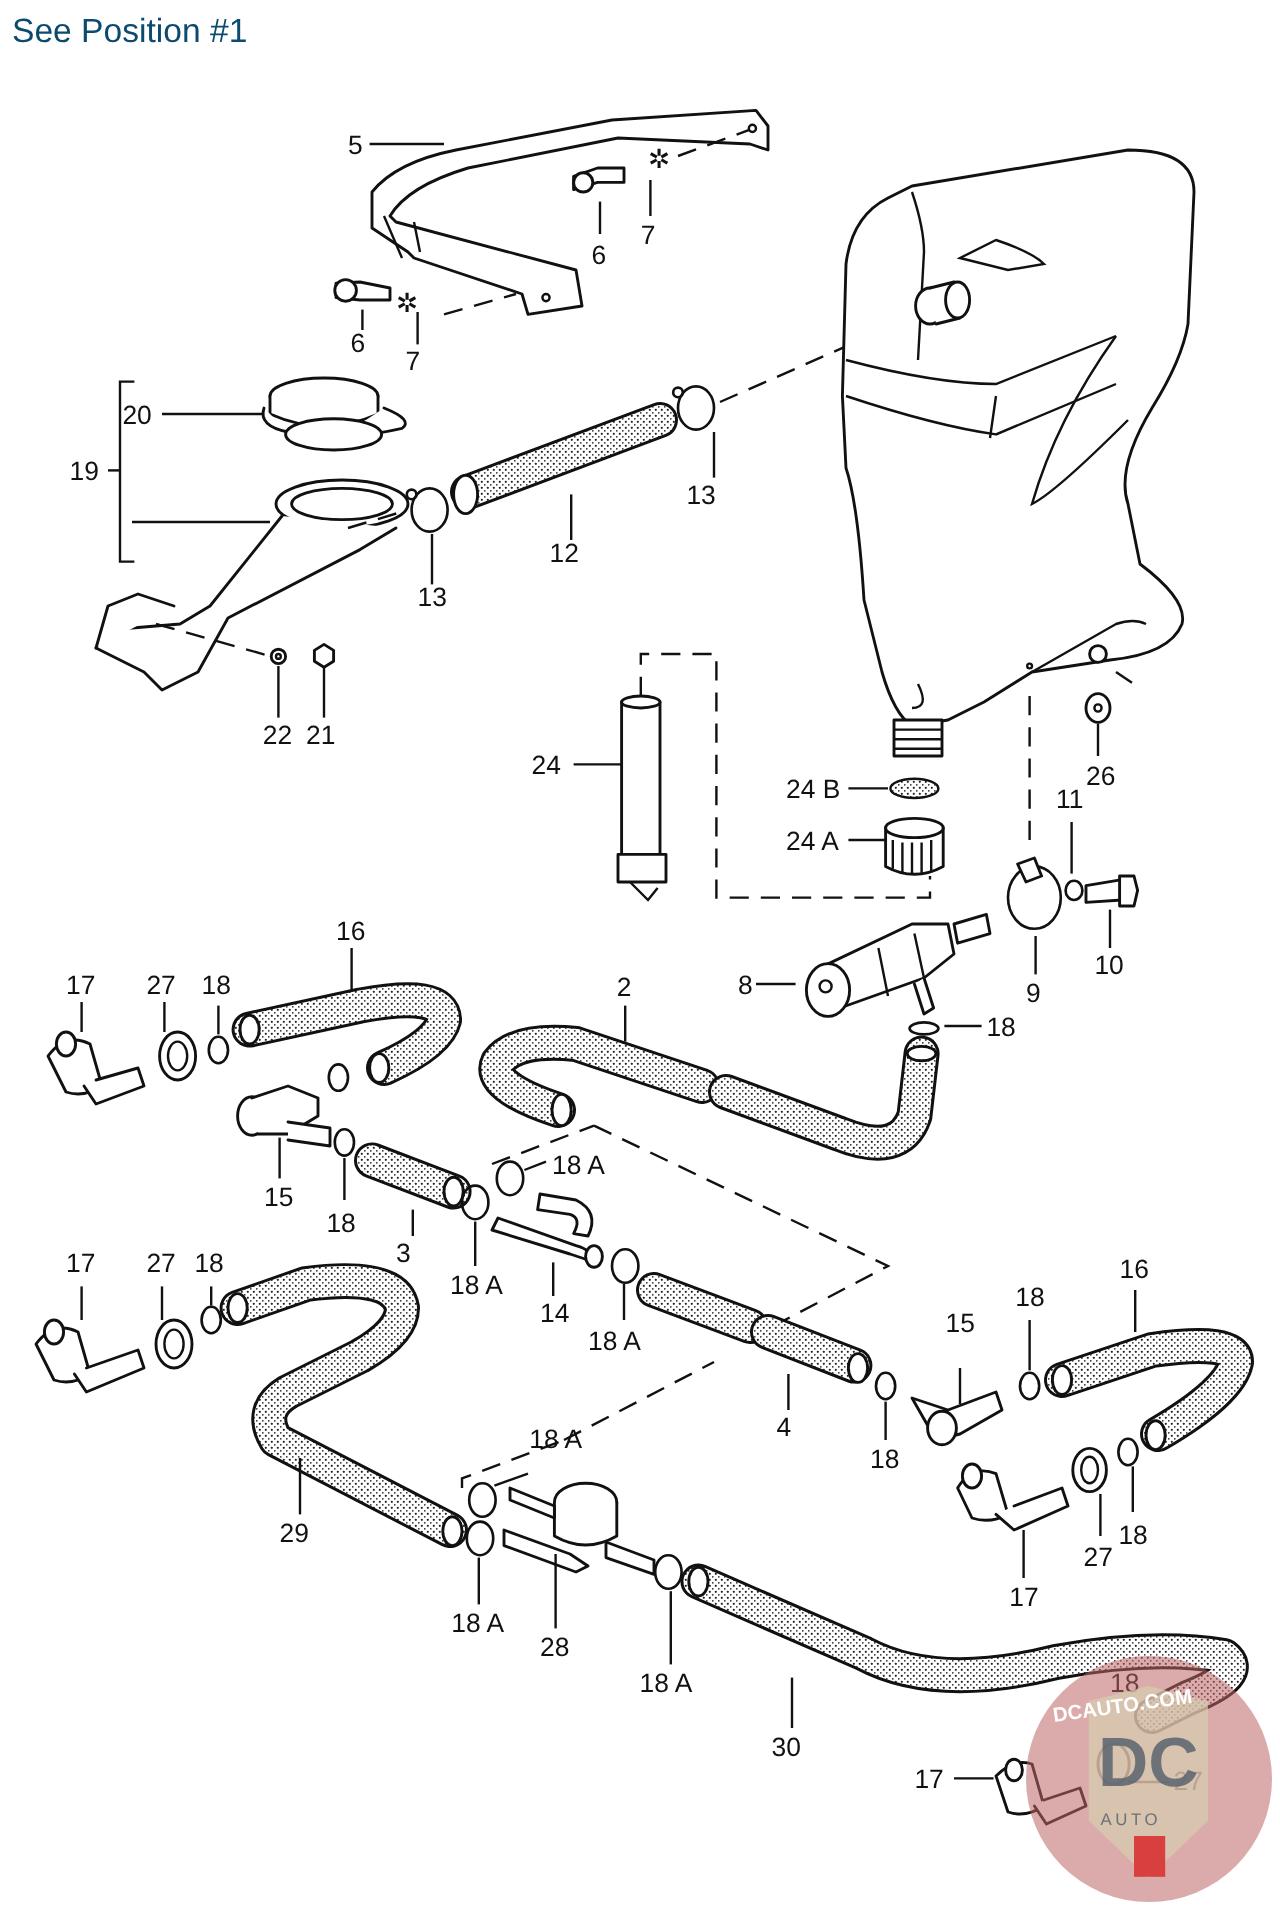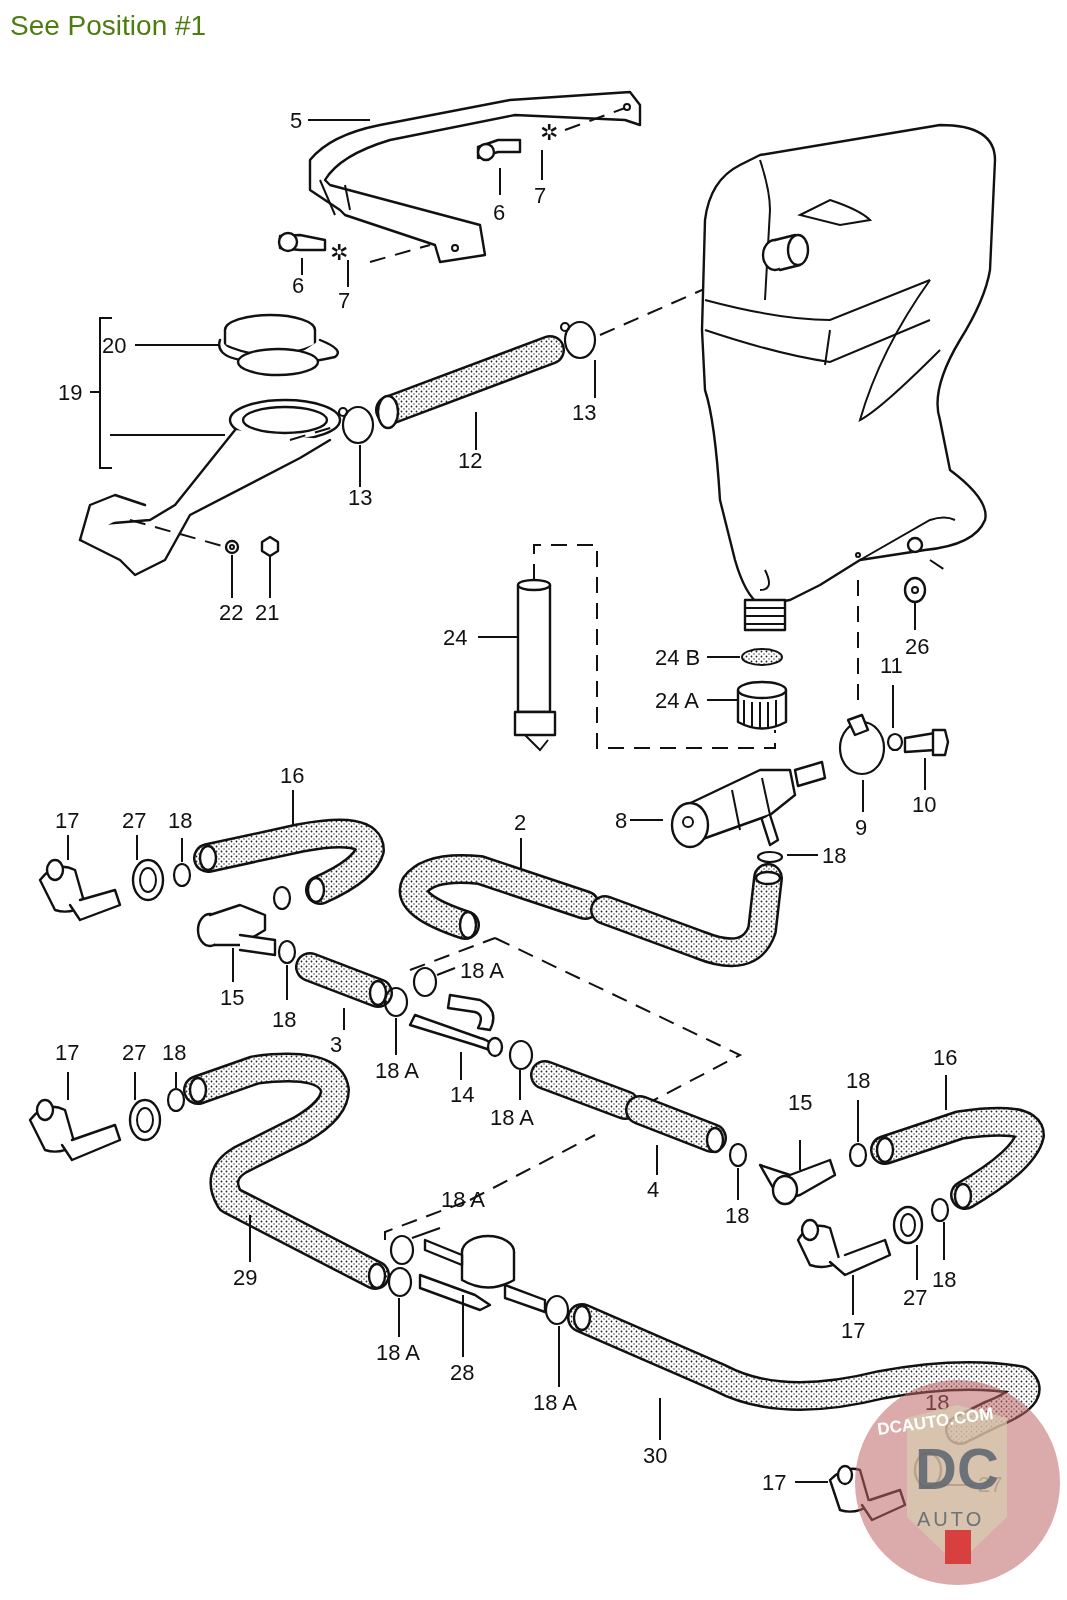--- a/index.html
+++ b/index.html
@@ -1,30 +1,30 @@
 <!DOCTYPE html>
 <html><head>
 <meta charset="utf-8">
 <style>
   html, body { margin: 0; padding: 0; background: #ffffff; }
   body { width: 1067px; height: 1600px; position: relative; overflow: hidden; font-family: "Liberation Sans", sans-serif; }
-  #header { position: absolute; left: 10px; top: 10px; font-size: 28px; color: #4d7c0f; font-family: "Liberation Sans", sans-serif; }
+  #header { position: absolute; left: 10px; top: 10px; font-size: 28px; color: #0c4a6e; font-family: "Liberation Sans", sans-serif; }
   svg#diagram { position: absolute; left: 0; top: 0; width: 1067px; height: 1600px; }
   .lbl { font-family: "Liberation Sans", sans-serif; font-size: 22px; fill: #111; }
   .ln { stroke: #111; stroke-width: 2; fill: none; }
   .dash { stroke: #111; stroke-width: 2; fill: none; stroke-dasharray: 16 10; }
   .part { stroke: #111; stroke-width: 2.4; fill: #fff; stroke-linejoin: round; stroke-linecap: round; }
   .hoseOuter { stroke: #111; stroke-width: 30; fill: none; stroke-linecap: round; stroke-linejoin: round; }
   .hoseInner { stroke: url(#dots); stroke-width: 25; fill: none; stroke-linecap: round; stroke-linejoin: round; }
   .clamp { stroke: #111; stroke-width: 2.2; fill: none; }
   #watermark { position: absolute; left: 855px; top: 1380px; width: 205px; height: 205px; border-radius: 50%; background: rgba(190,100,100,0.55); overflow: hidden; }
   #wm-shield { position: absolute; left: 52px; top: 25px; width: 100px; height: 160px; background: rgba(215,205,175,0.7); clip-path: polygon(0 8%, 50% 0, 100% 8%, 100% 70%, 50% 100%, 0 70%); }
   #wm-text { position: absolute; left: 22px; top: 32px; font-size: 17px; font-weight: bold; color: #fff; transform: rotate(-8deg); font-family: "Liberation Sans", sans-serif; }
   #wm-dc { position: absolute; left: 60px; top: 55px; font-size: 58px; font-weight: bold; color: rgba(90,100,110,0.85); font-family: "Liberation Sans", sans-serif; }
-  #wm-auto { position: absolute; left: 62px; top: 128px; font-size: 20px; color: rgba(90,100,110,0.85); letter-spacing: 3px; font-family: "Liberation Sans", sans-serif; }
+  #wm-auto { position: absolute; left: 62px; top: 128px; font-size: 14px; color: rgba(90,100,110,0.85); letter-spacing: 3px; font-family: "Liberation Sans", sans-serif; }
   #wm-red { position: absolute; left: 90px; top: 150px; width: 26px; height: 34px; background: #d84040; }
 </style>
 </head>
 <body>
 
 <div id="header">See Position #1</div>
 
 <svg id="diagram" viewBox="0 0 1067 1600">
   <defs>
     <pattern id="dots" width="5" height="5" patternUnits="userSpaceOnUse">

